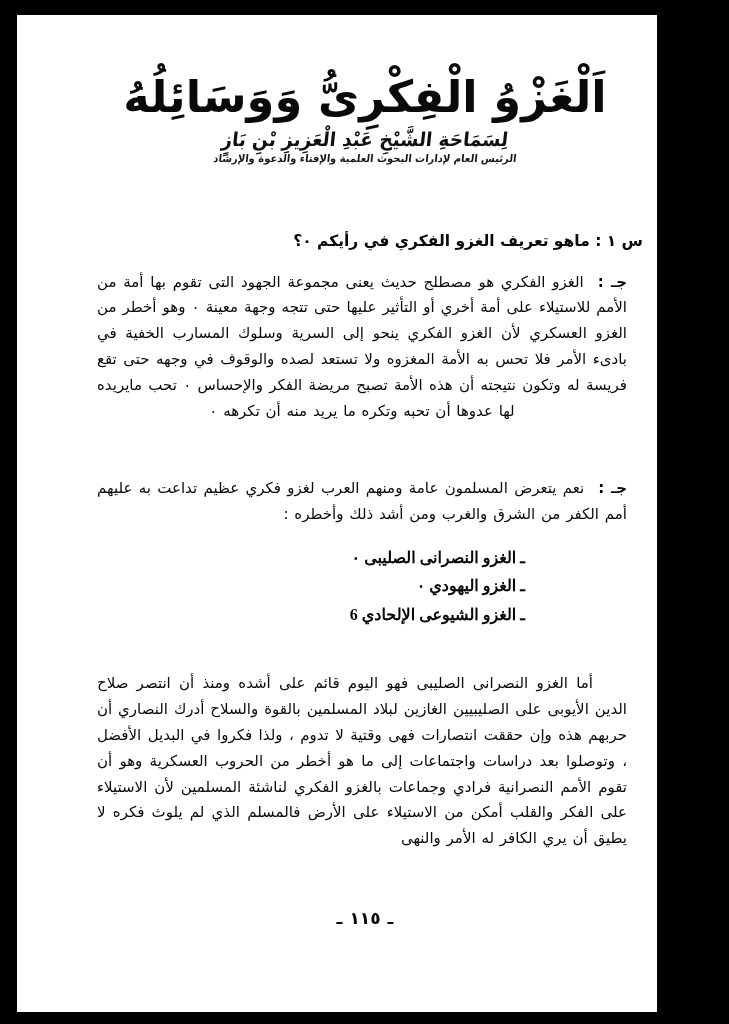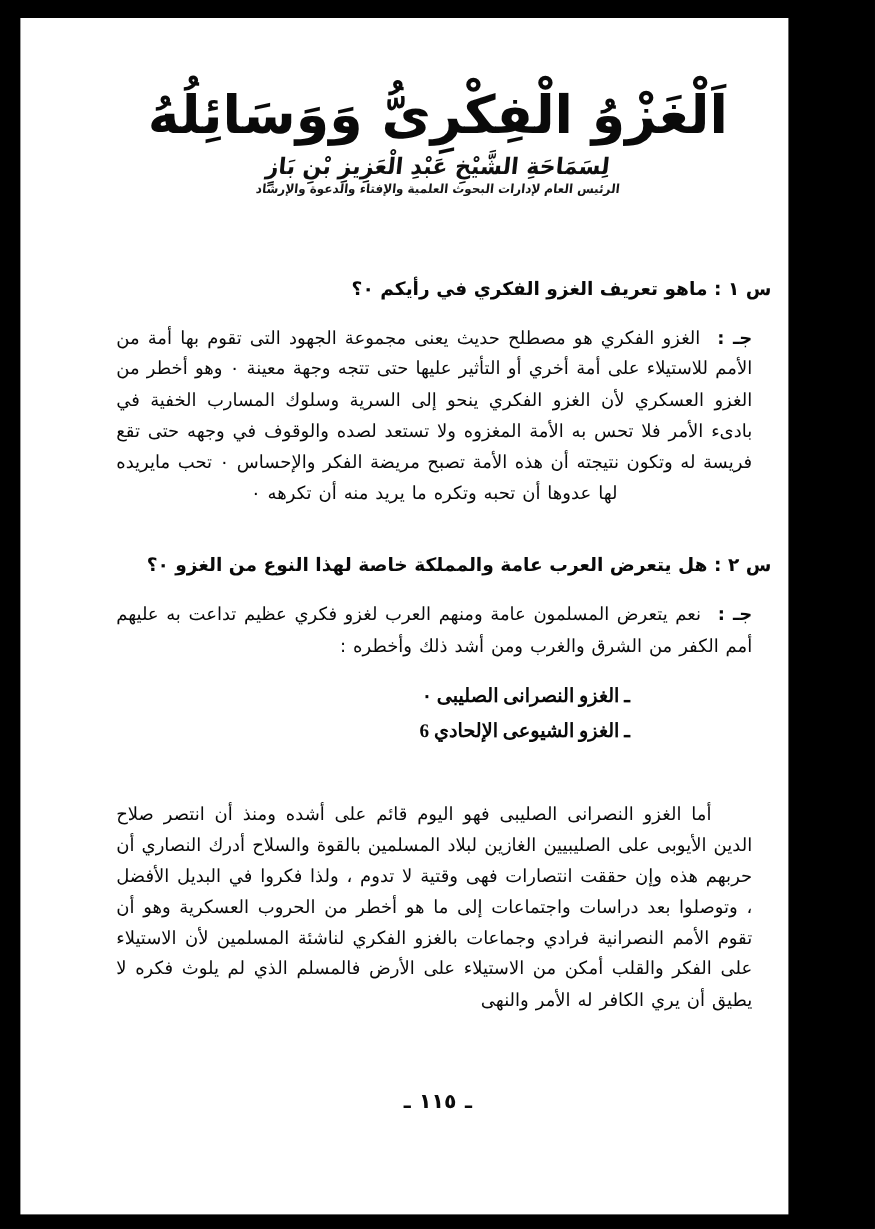--- a/index.html
+++ b/index.html
@@ -168,26 +168,26 @@
 
         <p class="para"><span class="answer-marker">جـ  :</span><span>الغزو الفكري هو مصطلح حديث يعنى مجموعة الجهود التى تقوم بها أمة من الأمم للاستيلاء على أمة أخري أو التأثير عليها حتى تتجه وجهة معينة ٠ وهو أخطر من الغزو العسكري لأن الغزو الفكري ينحو إلى السرية وسلوك المسارب الخفية في بادىء الأمر فلا تحس به الأمة المغزوه ولا تستعد لصده والوقوف في وجهه حتى تقع فريسة له وتكون نتيجته أن هذه الأمة تصبح مريضة الفكر والإحساس ٠ تحب مايريده لها عدوها أن تحبه وتكره ما يريد منه أن تكرهه ٠</span></p>
 
         <div class="block-space-sm"></div>
 
       </div>
 
       <div class="block-space-md"></div>
 
       <div class="qa-block">
-        <p class="question">س ٢ : هل يتعرض العرب عامة والمملكة خاصة لهذا النوع من الغزو ٠؟</p>
 
         <p class="para last-right"><span class="answer-marker">جـ  :</span><span>نعم يتعرض المسلمون عامة ومنهم العرب لغزو فكري عظيم تداعت به عليهم أمم الكفر من الشرق والغرب ومن أشد ذلك وأخطره  :</span></p>
 
         <ul class="bullets">
           <li>ـ الغزو النصرانى الصليبى ٠</li>
+          <li>ـ الغزو اليهودي ٠</li>
           <li>ـ الغزو الشيوعى الإلحادي 6</li>
         </ul>
 
         <div class="gap-line"></div>
 
         <p class="para indent last-right">أما الغزو النصرانى الصليبى فهو اليوم قائم على أشده ومنذ أن انتصر صلاح الدين الأيوبى على الصليبيين الغازين لبلاد المسلمين بالقوة والسلاح أدرك النصاري أن حربهم هذه وإن حققت انتصارات فهى وقتية لا تدوم ، ولذا فكروا في البديل الأفضل ، وتوصلوا بعد دراسات واجتماعات إلى ما هو أخطر من الحروب العسكرية وهو أن تقوم الأمم النصرانية فرادي وجماعات بالغزو الفكري لناشئة المسلمين لأن الاستيلاء على الفكر والقلب أمكن من الاستيلاء على الأرض فالمسلم الذي لم يلوث فكره لا يطيق أن يري الكافر له الأمر والنهى</p>
       </div>
 
     </div>
 

